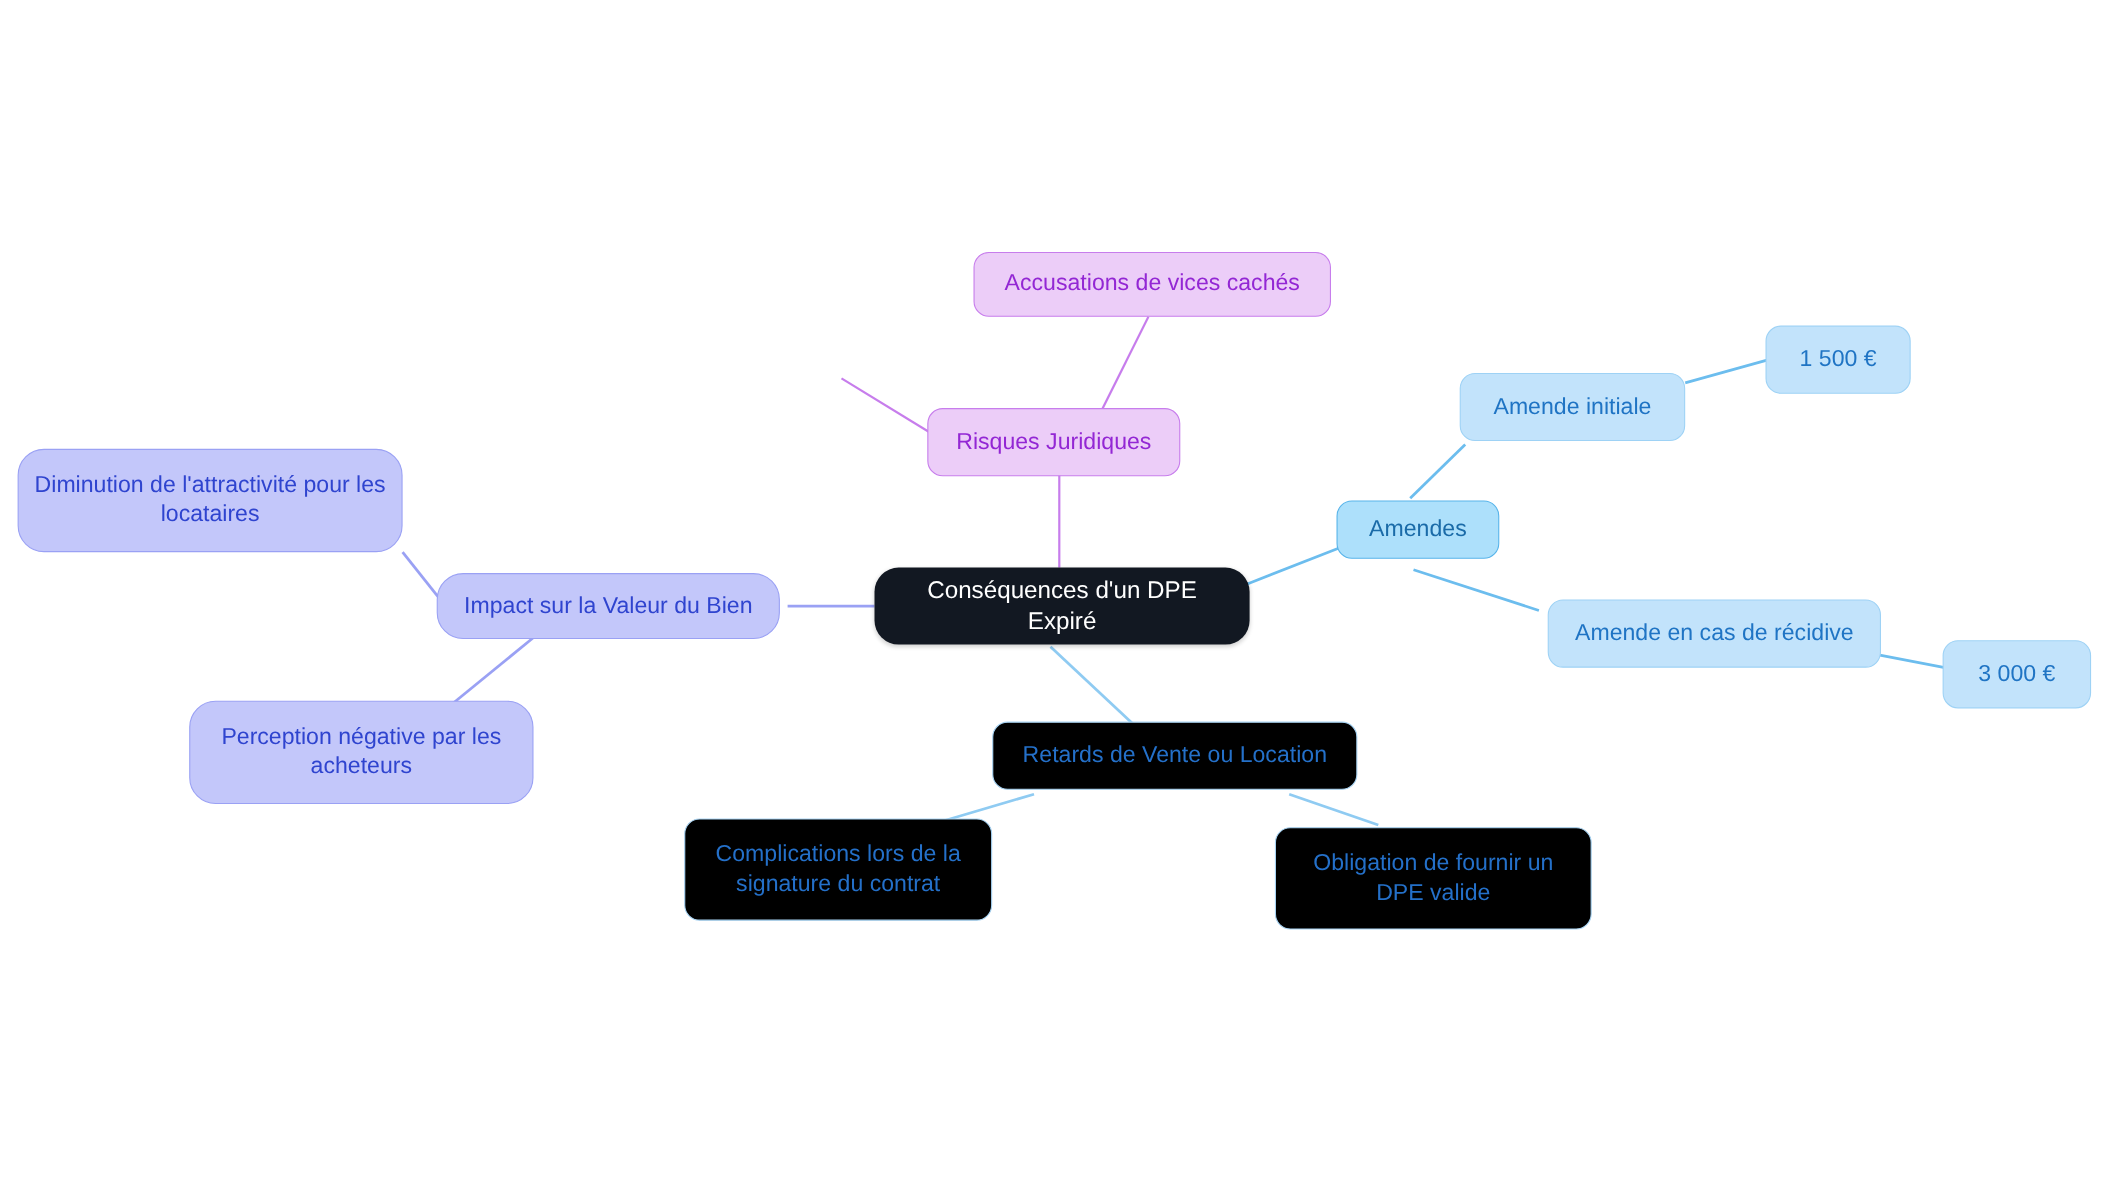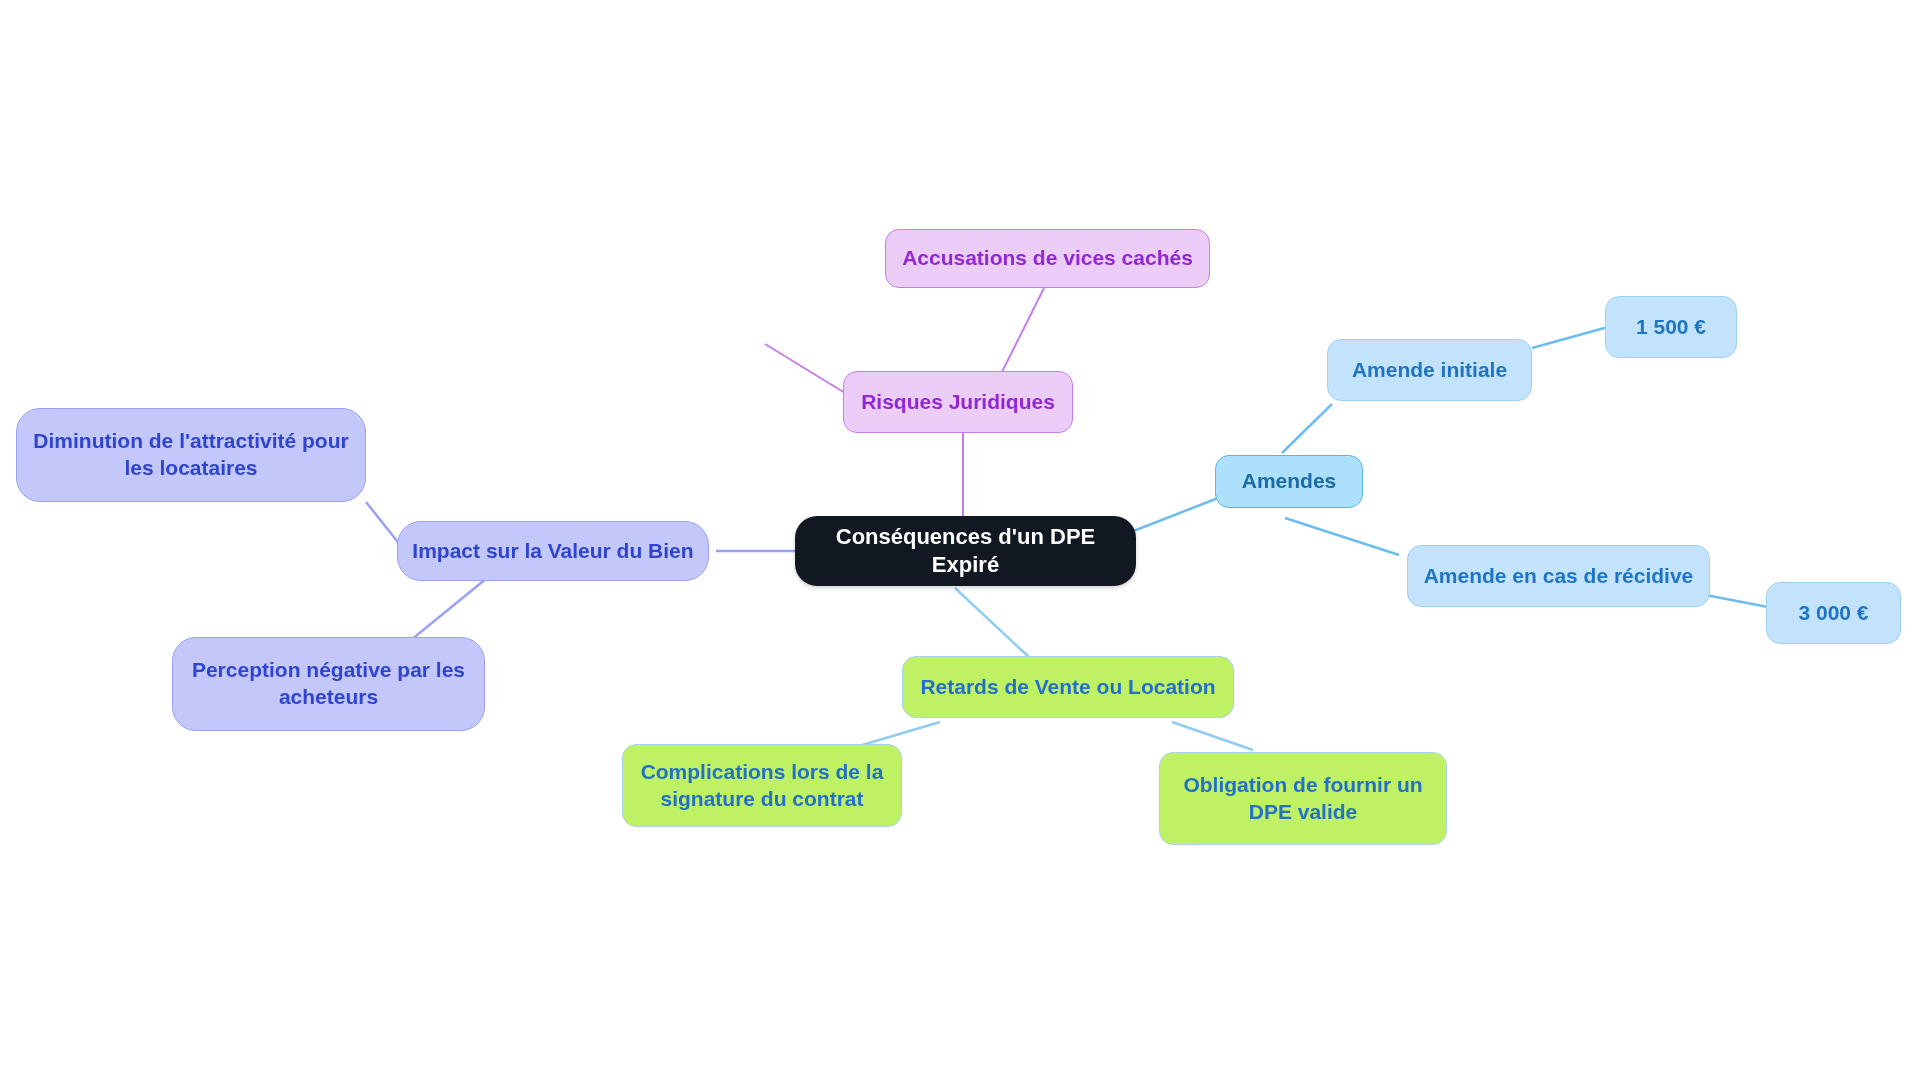--- a/index.html
+++ b/index.html
@@ -29,21 +29,20 @@
     display: flex;
     align-items: center;
     justify-content: center;
     text-align: center;
     border-radius: 14px;
     border-style: solid;
     border-width: 1.5px;
     line-height: 1.28;
     padding: 6px 14px;
     white-space: pre-line;
-    font-weight: bold;
   }
   .node.root {
     border-radius: 22px;
     border-width: 0;
     color: #ffffff;
     background: #121822;
     font-size: 22px;
     box-shadow: 0 2px 4px rgba(0,0,0,0.18);
   }
   .node.purple {
@@ -65,21 +64,21 @@
     color: #1a6ba8;
     font-size: 21px;
   }
   .node.blue-light {
     background: #c2e3fb;
     border-color: #9ed2f5;
     color: #1f74c4;
     font-size: 21px;
   }
   .node.blue-pale {
-    background: #bef264;
+    background: #000000;
     border-color: #a7d3f3;
     color: #2470c9;
     font-size: 21px;
   }
 </style>
 </head>
 <body>
 
 <div id="canvas">
 
@@ -132,17 +131,17 @@
   <div class="node blue-light" style="left:1327px; top:339px; width:205px; height:62px;">Amende initiale</div>
 
   <div class="node blue-light" style="left:1605px; top:296px; width:132px; height:62px;">1 500 €</div>
 
   <div class="node blue-light" style="left:1387px; top:545px; width:303px; height:62px;margin-left:20px;">Amende en cas de récidive</div>
 
   <div class="node blue-light" style="left:1766px; top:582px; width:135px; height:62px;">3 000 €</div>
 
   <div class="node blue-pale" style="left:902px; top:656px; width:332px; height:62px;">Retards de Vente ou Location</div>
 
-  <div class="node blue-pale" style="left:622px; top:744px; width:280px; height:83px;">Complications lors de la signature du contrat</div>
+  <div class="node blue-pale" style="left:622px; top:744px; width:280px; height:93px;">Complications lors de la signature du contrat</div>
 
   <div class="node blue-pale" style="left:1159px; top:752px; width:288px; height:93px;">Obligation de fournir un DPE valide</div>
 
 </div>
 
 </body></html>

